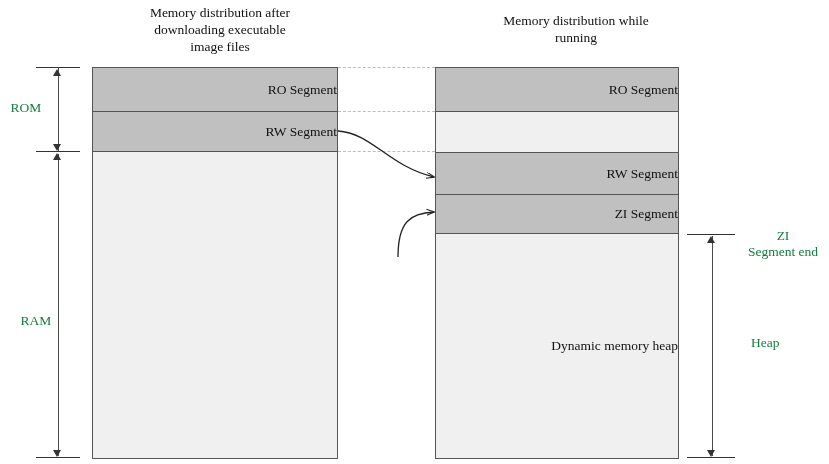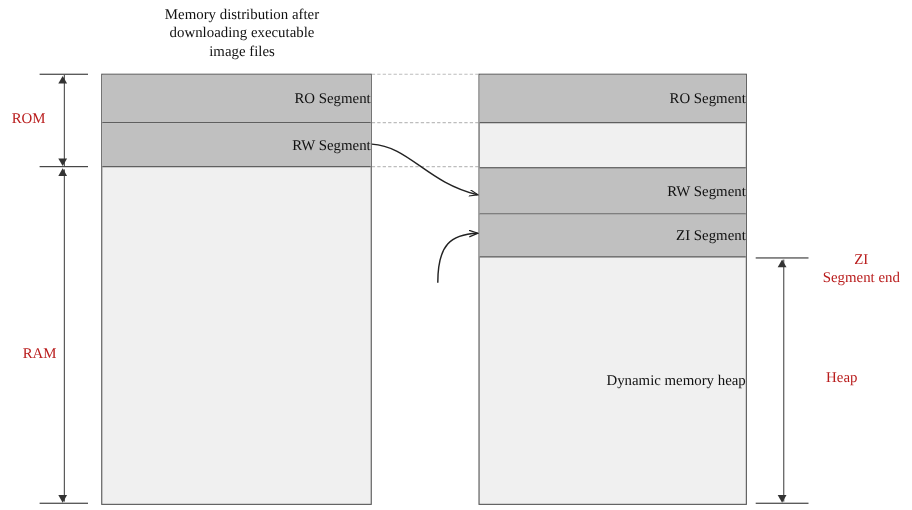--- a/index.html
+++ b/index.html
@@ -73,21 +73,21 @@
     border-left: 1.4px solid #4a4a4a;
   }
   .bracket-cap {
     position: absolute;
     height: 0;
     border-top: 1.6px solid #333333;
   }
   .bracket-label {
     position: absolute;
     font-size: 13.5px;
-    color: #b91c1c;
+    color: #15803d;
     text-align: center;
     line-height: 16px;
     white-space: pre-line;
   }
   .arrowhead {
     position: absolute;
     width: 0;
     height: 0;
     border-left: 4.5px solid transparent;
     border-right: 4.5px solid transparent;
@@ -121,20 +121,22 @@
       <span>RO Segment</span>
     </div>
     <div class="seg filled divider-bottom" style="top:44px; height:40px;">
       <span>RW Segment</span>
     </div>
     <div class="seg" style="top:84px; height:305px;">
       <span></span>
     </div>
   </div>
 
+  <div class="panel-title" id="title-right">Memory distribution while
+running</div>
 
   <div class="mem-column" id="column-right">
     <div class="seg filled divider-bottom" style="top:0px; height:44px;">
       <span>RO Segment</span>
     </div>
     <div class="seg" style="top:44px; height:40px;">
       <span></span>
     </div>
     <div class="seg filled divider-top divider-bottom" style="top:84px; height:43px;">
       <span>RW Segment</span>

